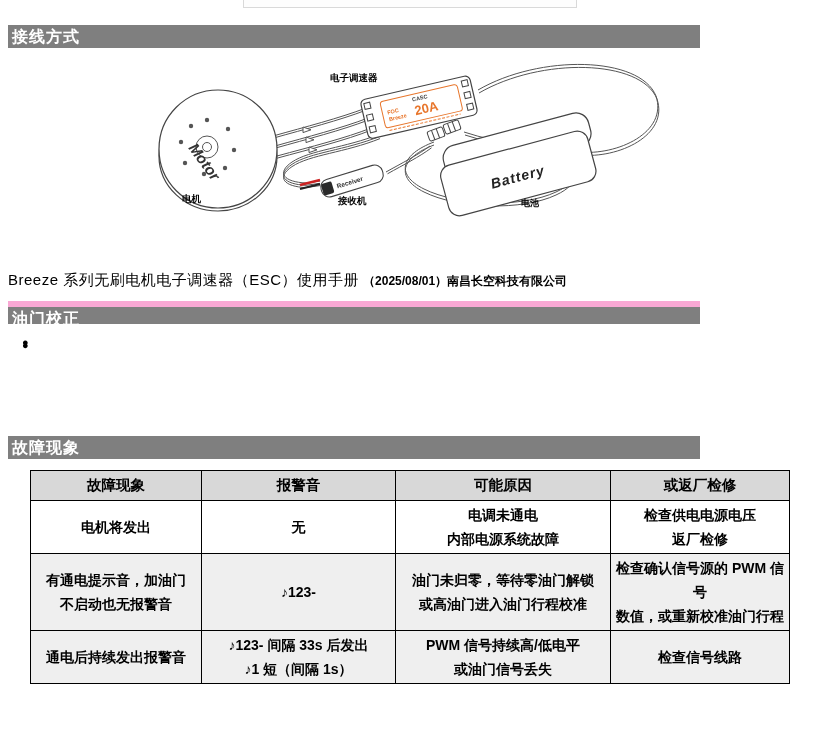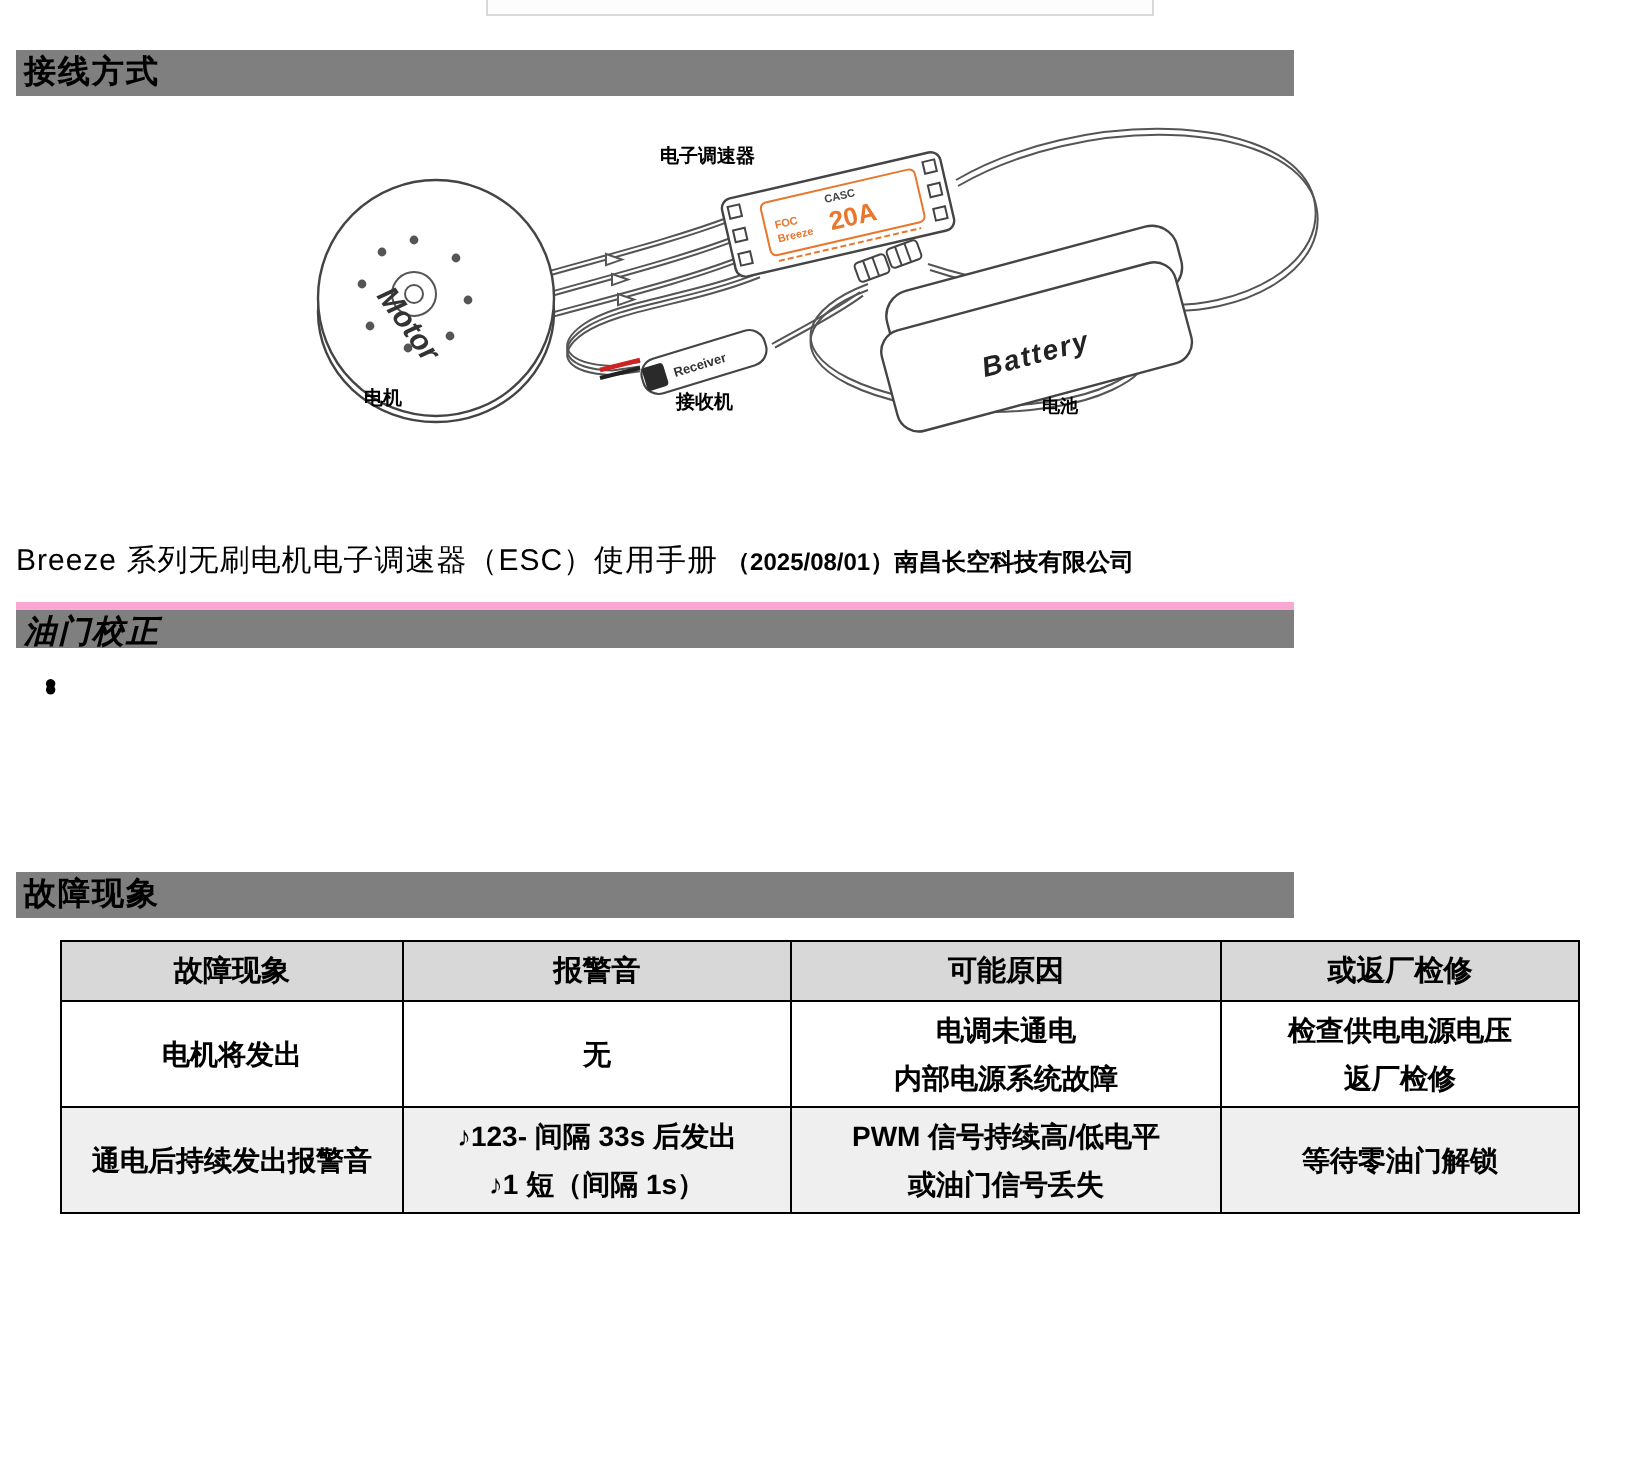--- a/index.html
+++ b/index.html
@@ -6,27 +6,27 @@
   body{
     width:818px;height:731px;position:relative;background:#ffffff;
     font-family:"Liberation Sans","DejaVu Sans",sans-serif;color:#000;
     overflow:hidden;
   }
   .top-partial-box{
     position:absolute;left:243px;top:-2px;width:332px;height:8px;
     border:1px solid #d9d9d9;background:#fdfdfd;
   }
   .section-bar{
-    position:absolute;left:8px;width:639px;height:23px;
-    background:#7f7f7f;color:#000000;font-weight:bold;font-size:16px;
+    position:absolute;left:8px;width:692px;height:23px;
+    background:#7f7f7f;color:#ffffff;font-weight:bold;font-size:16px;
     line-height:23px;padding-left:4px;box-sizing:border-box;
     letter-spacing:1px;
   }
   .bar-wiring{top:25px;}
-  .bar-throttle{top:301px;border-top:4px solid #f9a8d4;font-style:italic;}
+  .bar-throttle{top:301px;border-top:6px solid #f9a8d4;}
   .bar-faults{top:436px;}
   .diagram{position:absolute;left:0;top:50px;width:818px;height:192px;}
   .doc-title{position:absolute;left:8px;top:271px;width:802px;white-space:nowrap;}
   .doc-title .main{font-size:15px;font-weight:normal;letter-spacing:0.5px;}
   .doc-title .sub{font-size:12px;font-weight:bold;margin-left:4px;}
   .bullets{position:absolute;left:8px;top:331px;width:804px;margin:0;padding:0;list-style:none;}
   .bullets li{
     position:relative;padding-left:40px;font-size:14.5px;font-weight:600;
     line-height:22px;margin-bottom:3px;
   }
@@ -198,28 +198,45 @@
           <div>电调未通电</div>
           <div>内部电源系统故障</div>
         </td>
         <td>
           <div>检查供电电源电压</div>
           <div>返厂检修</div>
         </td>
       </tr>
       <tr class="shaded">
         <td>
+          <div>有通电提示音，加油门</div>
+          <div>不启动也无报警音</div>
+        </td>
+        <td>
+          <div>♪123-</div>
+        </td>
+        <td>
+          <div>油门未归零，等待零油门解锁</div>
+          <div>或高油门进入油门行程校准</div>
+        </td>
+        <td>
+          <div>检查确认信号源的 PWM 信号</div>
+          <div>数值，或重新校准油门行程</div>
+        </td>
+      </tr>
+      <tr class="shaded">
+        <td>
           <div>通电后持续发出报警音</div>
         </td>
         <td>
           <div>♪123- 间隔 33s 后发出</div>
           <div>♪1 短（间隔 1s）</div>
         </td>
         <td>
           <div>PWM 信号持续高/低电平</div>
           <div>或油门信号丢失</div>
         </td>
         <td>
-          <div>等待零油门解锁</div>
+          <div>检查信号线路</div>
         </td>
       </tr>
     </tbody>
 </table>
 
 </body></html>

